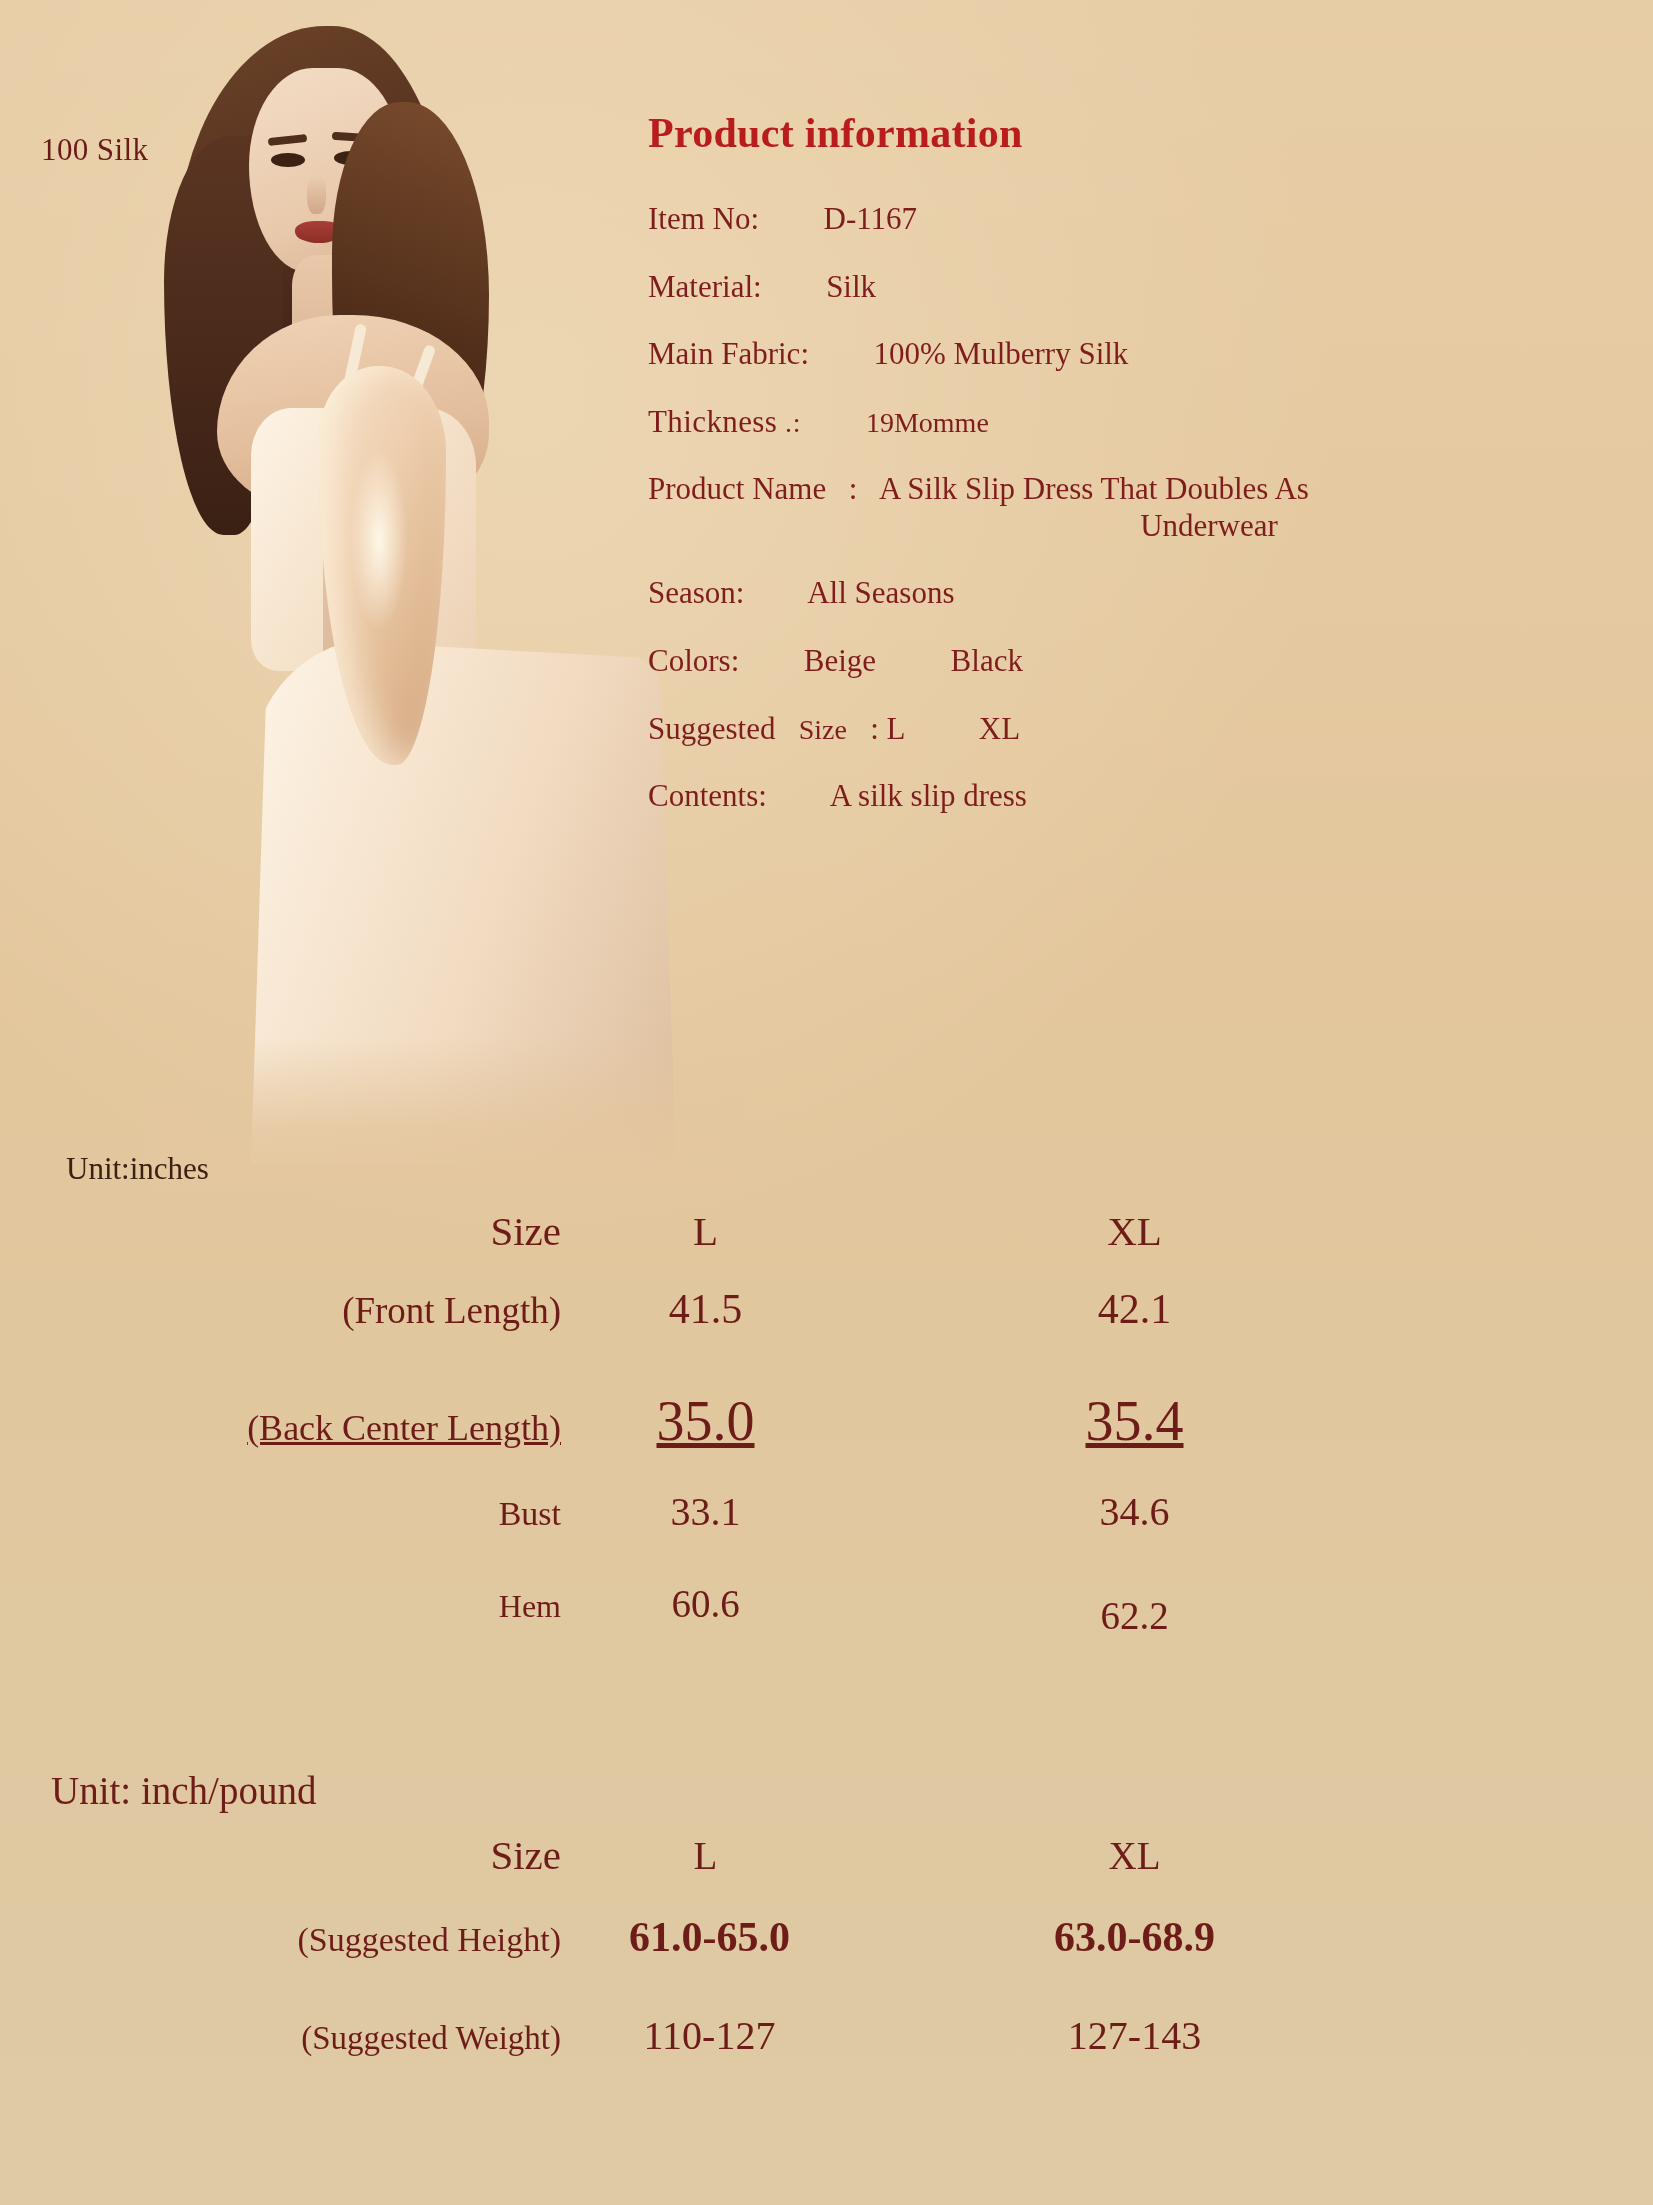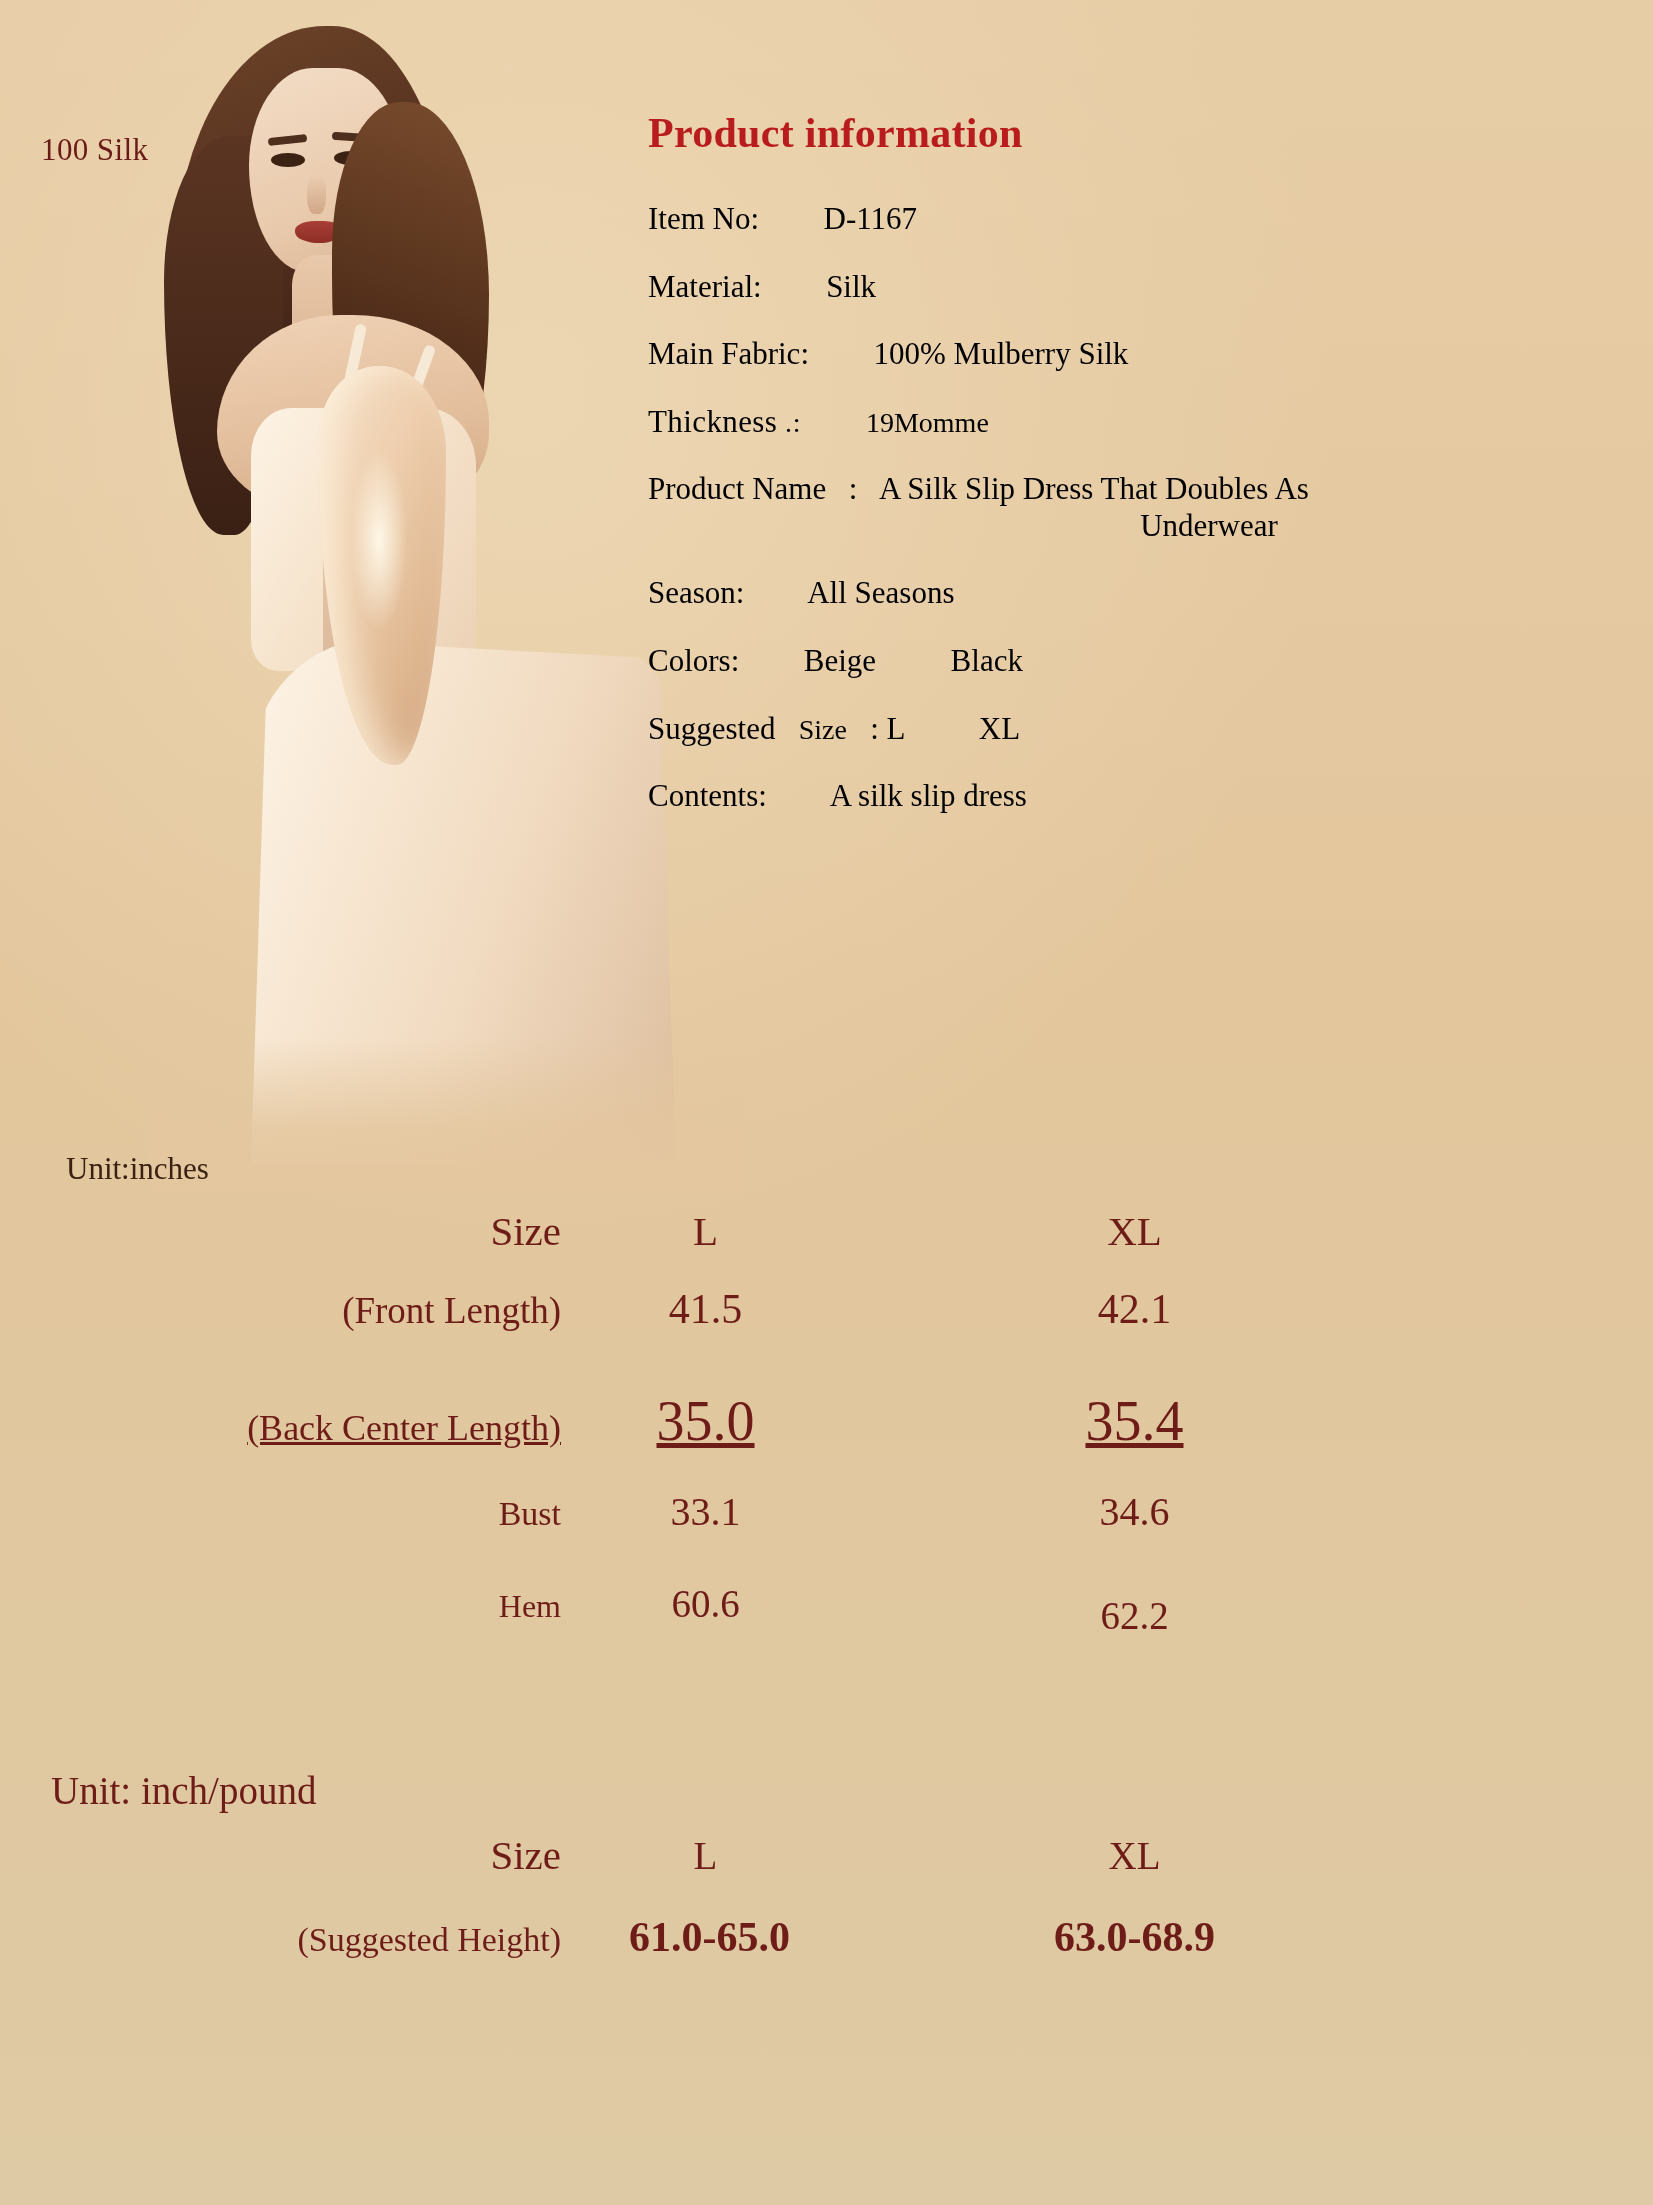--- a/index.html
+++ b/index.html
@@ -191,21 +191,21 @@
   }
   .info h1 {
     margin: 0 0 44px 0;
     font-size: 42px;
     font-weight: bold;
     letter-spacing: 0.3px;
     color: #b91c1c;
   }
   .info .row {
     font-size: 31px;
-    color: #000000;
+    color: #7f1d1d;
     margin-bottom: 31px;
     line-height: 1.18;
   }
   .info .row.gap-top { margin-top: 28px; }
   .thick-lbl { letter-spacing: 0.4px; }
   .thick-dots { letter-spacing: 0.8px; }
   .pname-wrap { margin-bottom: 22px; }
   .pname-line2 {
     display: block;
     text-align: center;
@@ -431,14 +431,19 @@
   <div class="trow r-h2">
     <div class="c-label">Size</div>
     <div class="c-l">L</div>
     <div class="c-xl">XL</div>
   </div>
   <div class="trow r5">
     <div class="c-label">(Suggested Height)</div>
     <div class="c-l">61.0-65.0</div>
     <div class="c-xl">63.0-68.9</div>
   </div>
+  <div class="trow r6">
+    <div class="c-label">(Suggested Weight)</div>
+    <div class="c-l">110-127</div>
+    <div class="c-xl">127-143</div>
+  </div>
 </div>
 
 
 </body></html>

